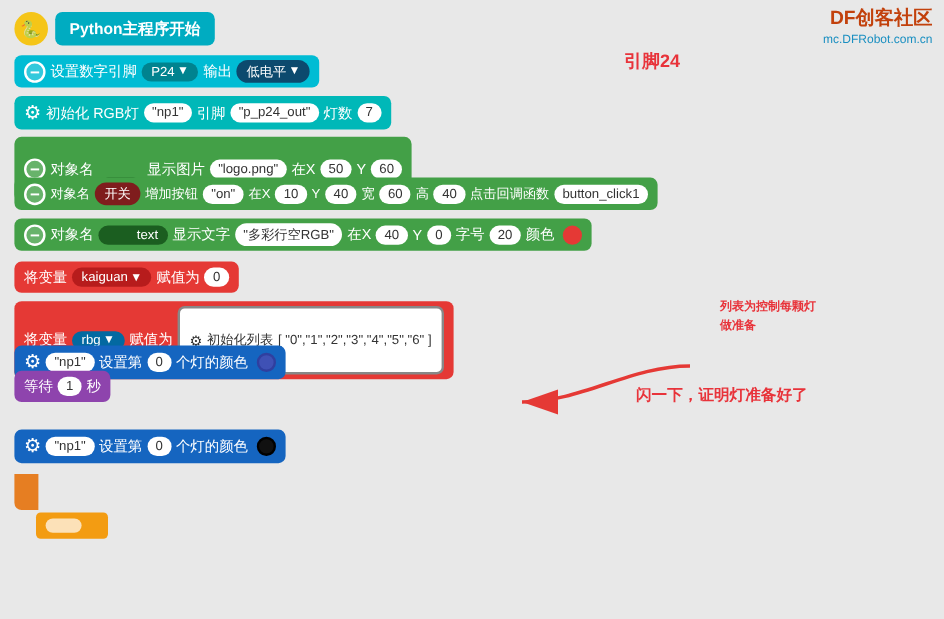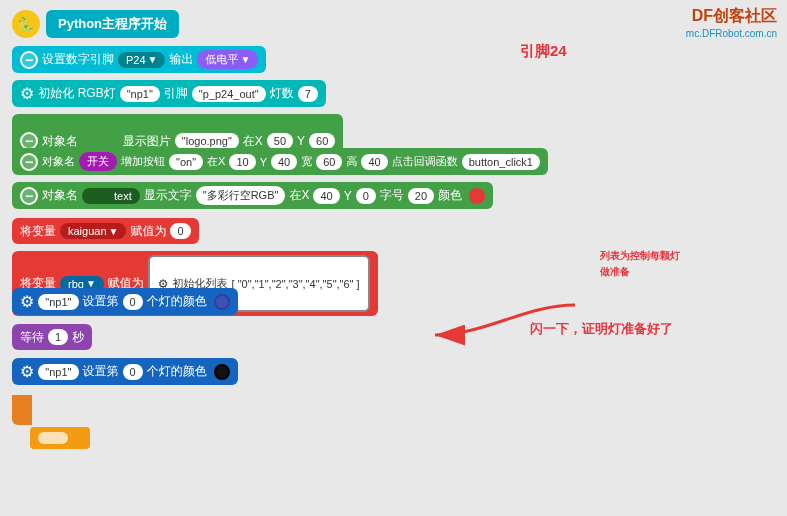--- a/index.html
+++ b/index.html
@@ -196,21 +196,21 @@
 
   <div style="position:absolute; top:46px; left:12px; display:flex; align-items:center; gap:4px;">
     <div class="block-main bg-cyan">
       <span class="minus-btn">−</span>
       <span>设置数字引脚</span>
       <span class="small-pill" style="background:#00838f;">
         <span>P24</span>
         <span class="dropdown-arrow">▼</span>
       </span>
       <span>输出</span>
-      <span class="small-pill" style="background:#8b5cf6;">
+      <span class="small-pill" style="background:#0c4a6e;">
         <span>低电平</span>
         <span class="dropdown-arrow">▼</span>
       </span>
     </div>
   </div>
 
   <div style="position:absolute; top:80px; left:12px; display:flex; align-items:center; gap:4px;">
     <div class="block-main bg-teal">
       <span style="font-size:16px;">⚙</span>
       <span>初始化 RGB灯</span>
@@ -235,21 +235,21 @@
       <span class="value-box">50</span>
       <span>Y</span>
       <span class="value-box">60</span>
     </div>
   </div>
 
   <div style="position:absolute; top:148px; left:12px; display:flex; align-items:center; gap:4px; flex-wrap:nowrap;">
     <div class="block-main bg-green" style="font-size:11px;">
       <span class="minus-btn">−</span>
       <span>对象名</span>
-      <span class="small-pill" style="background:#a21caf;">
+      <span class="small-pill" style="background:#7f1d1d;">
         <span>开关</span>
       </span>
       <span>增加按钮</span>
       <span class="value-box">"on"</span>
       <span>在X</span>
       <span class="value-box">10</span>
       <span>Y</span>
       <span class="value-box">40</span>
       <span>宽</span>
       <span class="value-box">60</span>
@@ -312,21 +312,21 @@
     <div class="block-main" style="background:#1565c0;">
       <span style="font-size:16px;">⚙</span>
       <span class="value-box">"np1"</span>
       <span>设置第</span>
       <span class="value-box">0</span>
       <span>个灯的颜色</span>
       <span class="color-dot" style="background:#3f51b5; border: 2px solid #303f9f;"></span>
     </div>
   </div>
 
-  <div style="position:absolute; top:324px; left:12px; display:flex; align-items:center; gap:4px;">
+  <div style="position:absolute; top:309px; left:12px; display:flex; align-items:center; gap:4px;">
     <div class="block-main bg-wait">
       <span>等待</span>
       <span class="value-box">1</span>
       <span>秒</span>
     </div>
   </div>
 
   <div style="position:absolute; top:358px; left:12px; display:flex; align-items:center; gap:4px;">
     <div class="block-main" style="background:#1565c0;">
       <span style="font-size:16px;">⚙</span>

